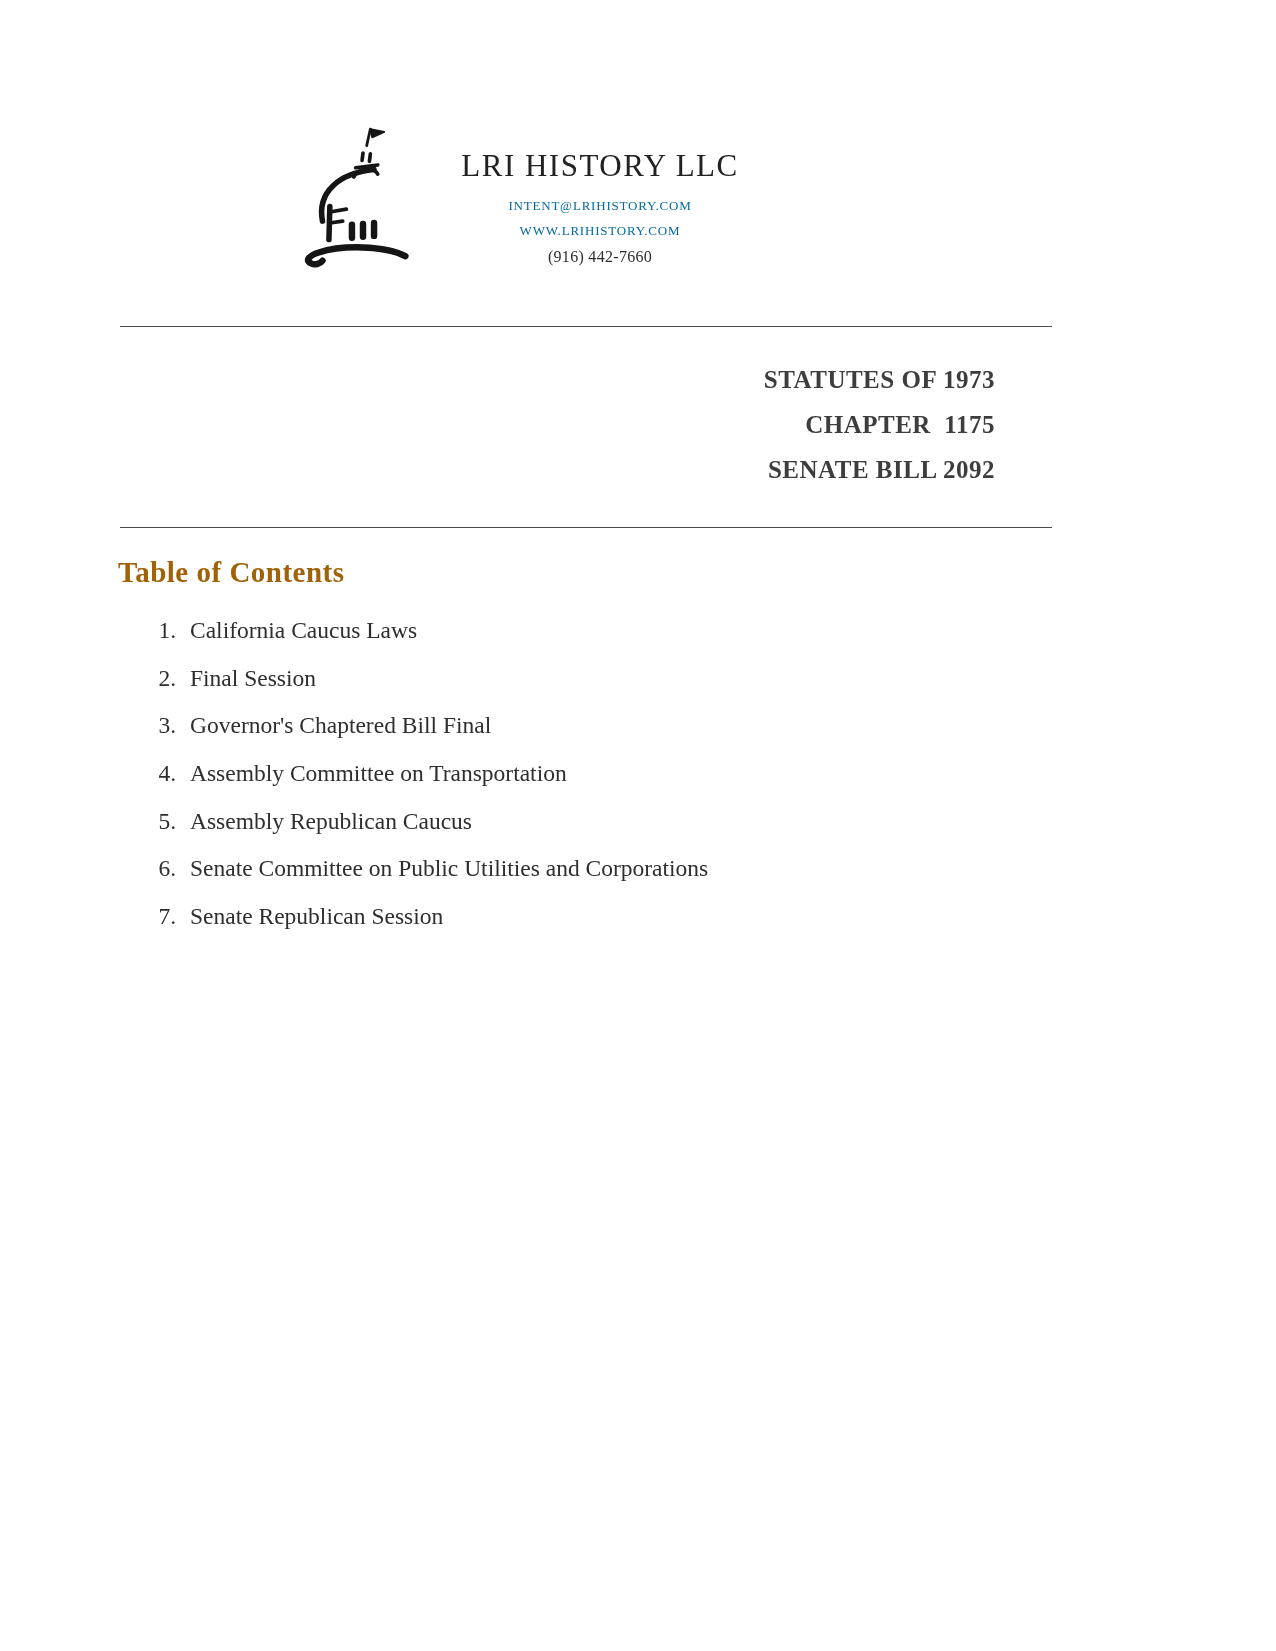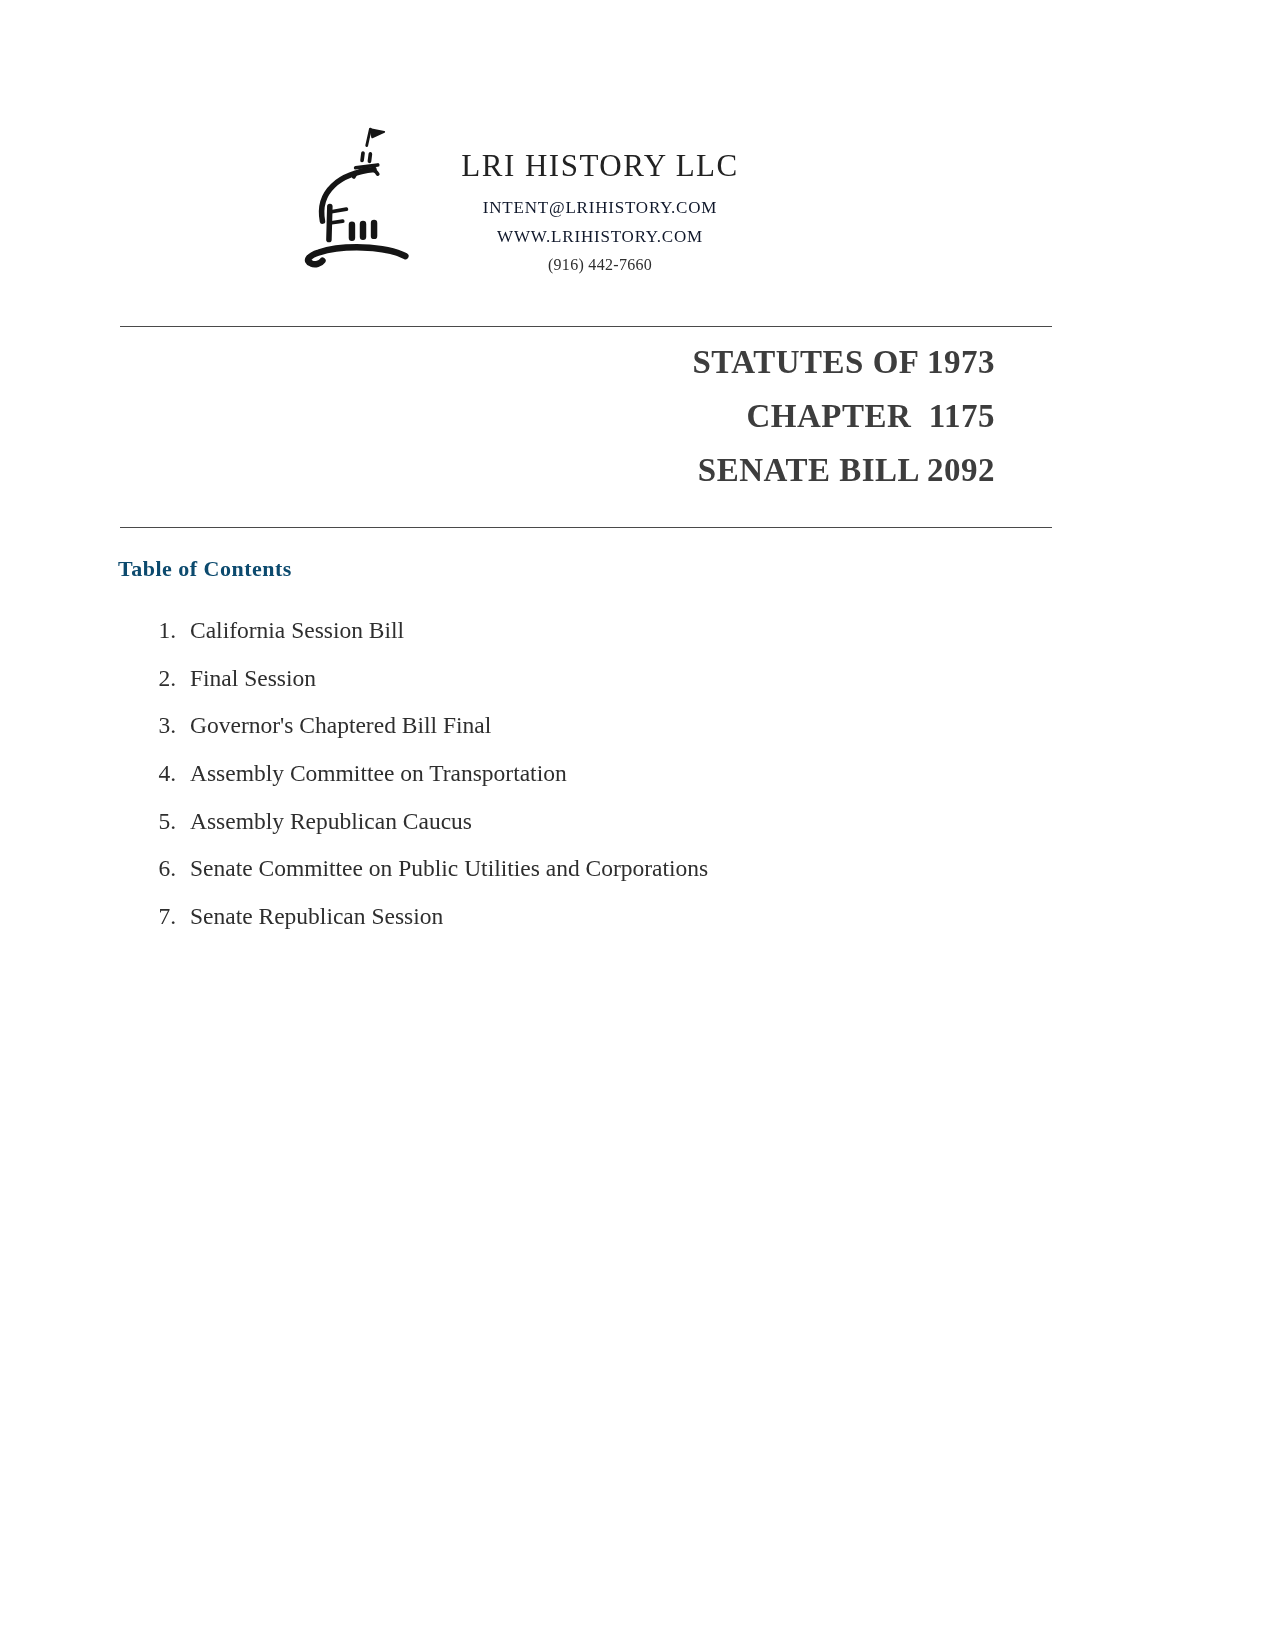--- a/index.html
+++ b/index.html
@@ -36,23 +36,23 @@
     text-align: center;
   }
   .company-name {
     font-size: 31px;
     letter-spacing: 1.5px;
     color: #222222;
     margin-bottom: 14px;
     white-space: nowrap;
   }
   .contact-line {
-    font-size: 17px;
+    font-size: 13px;
     letter-spacing: 0.8px;
-    color: #0f172a;
+    color: #0369a1;
     margin-bottom: 9px;
   }
   .contact-phone {
     font-size: 16px;
     letter-spacing: 0.3px;
     color: #2e2e2e;
     text-align: center;
   }
 
   
@@ -64,42 +64,42 @@
     border-top: 1.4px solid #4a4a4a;
     margin: 0;
   }
   .rule-top { top: 326px; }
   .rule-bottom { top: 527px; }
 
   
   .title-block {
     position: absolute;
     left: 450px;
-    top: 344px;
+    top: 366px;
     width: 545px;
     text-align: right;
     font-weight: bold;
-    font-size: 33px;
+    font-size: 25px;
     color: #3d3d3d;
     letter-spacing: 0.5px;
     font-family: Liberation Serif, serif;
   }
   .title-block div {
     margin-bottom: 17px;
     white-space: pre;
   }
 
   
   .toc-heading {
     position: absolute;
     left: 118px;
     top: 556px;
-    font-size: 22px;
+    font-size: 29px;
     font-weight: bold;
-    color: #0c4a6e;
+    color: #a16207;
     letter-spacing: 0.5px;
   }
   .toc-list {
     position: absolute;
     left: 118px;
     top: 618px;
     margin: 0;
     padding: 0 0 0 64px;
     font-size: 23.5px;
     color: #2e2e2e;
@@ -156,21 +156,21 @@
     <div>STATUTES OF 1973</div>
     <div>CHAPTER  1175</div>
     <div>SENATE BILL 2092</div>
   </div>
 
   <hr class="rule rule-bottom">
 
   <div class="toc-heading">Table of Contents</div>
 
   <ol class="toc-list">
-    <li>California Session Bill</li>
+    <li>California Caucus Laws</li>
     <li>Final Session</li>
     <li>Governor's Chaptered Bill Final</li>
     <li>Assembly Committee on Transportation</li>
     <li>Assembly Republican Caucus</li>
     <li>Senate Committee on Public Utilities and Corporations</li>
     <li>Senate Republican Session</li>
   </ol>
 
 </div>
 

